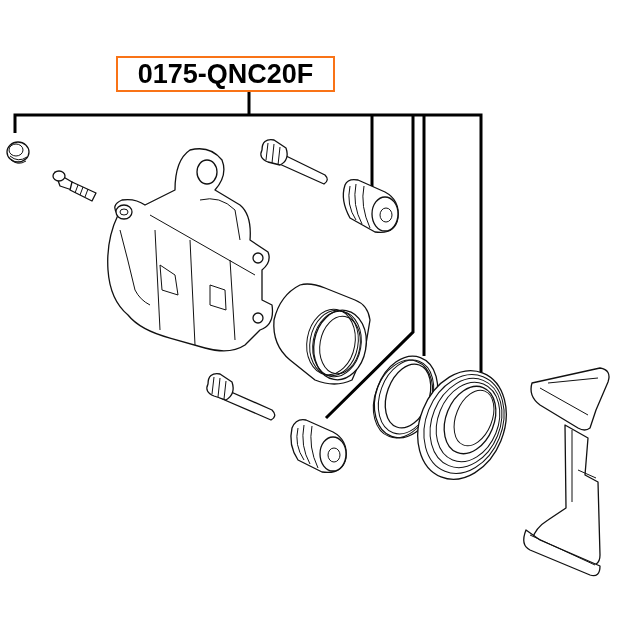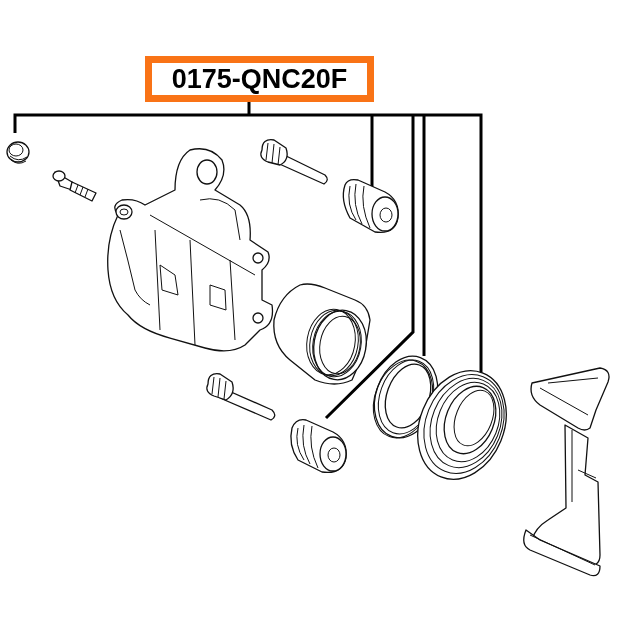--- a/index.html
+++ b/index.html
@@ -1,20 +1,20 @@
 <!DOCTYPE html>
 <html><head>
 <meta charset="utf-8">
 <style>
   html, body { margin: 0; padding: 0; background: #ffffff; }
   body { width: 640px; height: 640px; position: relative; overflow: hidden; font-family: "Liberation Sans", sans-serif; }
   #canvas { position: absolute; left: 0; top: 0; width: 640px; height: 640px; }
   .part-label {
-    position: absolute; left: 145px; top: 56px; width: 215px; height: 32px;
-    border: 7px solid #f97316; background: #fff;
+    position: absolute; left: 116px; top: 56px; width: 215px; height: 32px;
+    border: 2px solid #f97316; background: #fff;
     display: flex; align-items: center; justify-content: center;
     font-family: "Liberation Sans", sans-serif; font-weight: bold; font-size: 27px;
     color: #000; letter-spacing: 0px; box-sizing: content-box;
   }
   svg .ln { stroke: #000; stroke-width: 3; fill: none; }
   svg .p { stroke: #111; stroke-width: 1.3; fill: #fff; stroke-linejoin: round; }
   svg .t { stroke: #111; stroke-width: 1; fill: none; }
 </style>
 </head>
 <body>

